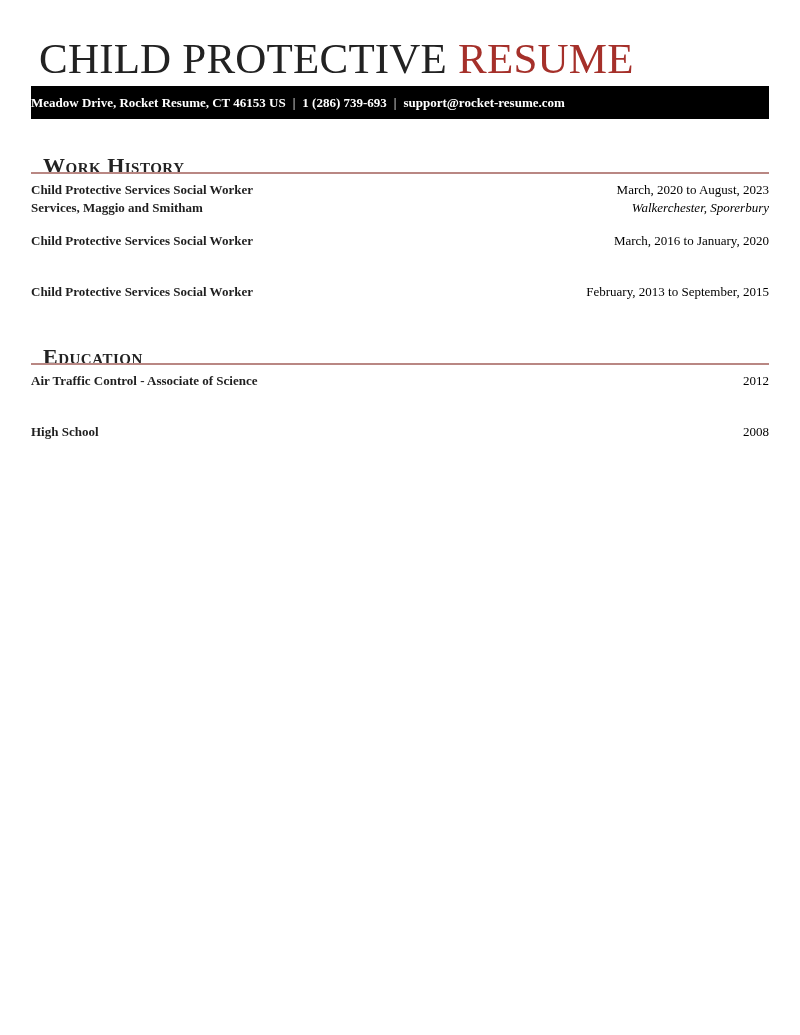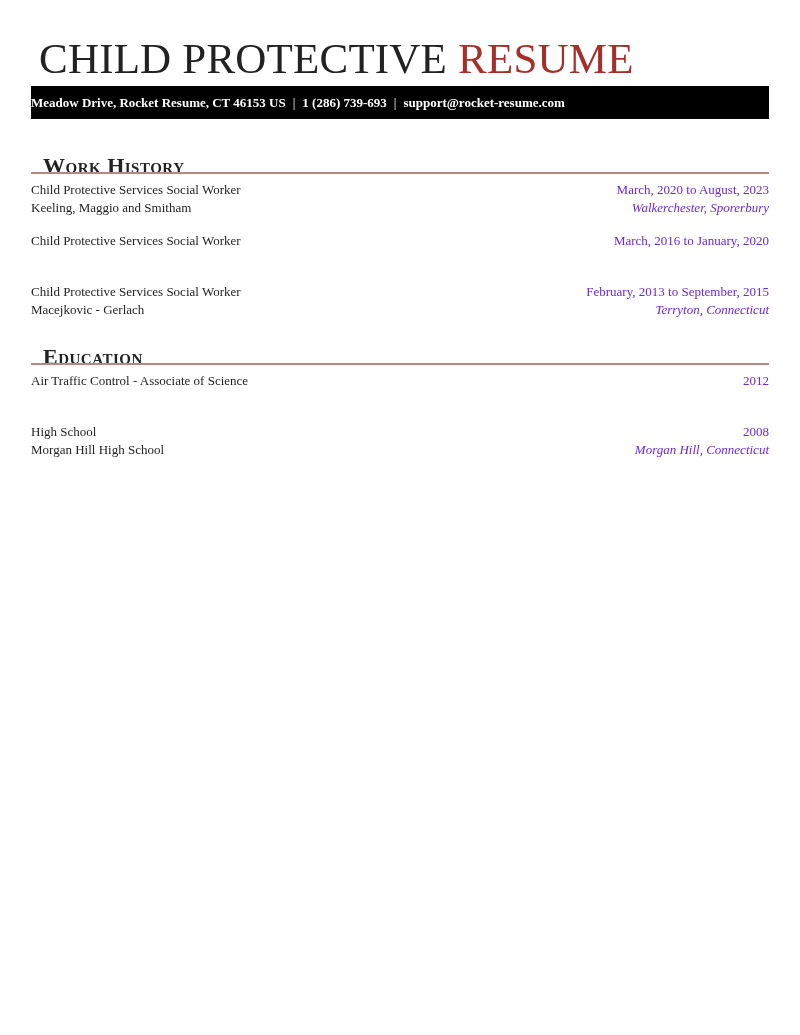--- a/index.html
+++ b/index.html
@@ -86,28 +86,28 @@
       left: 0;
       width: 738px;
       height: 18px;
       line-height: 18px;
     }
     .entry .row.r1 { top: 0; }
     .entry .row.r2 { top: 18px; }
     .entry .left {
       position: absolute;
       left: 0;
-      font-weight: normal;
+      font-weight: bold;
       color: #1f1f1f;
       white-space: nowrap;
     }
     .entry .right {
       position: absolute;
       right: 0;
-      color: #6d28d9;
+      color: #000000;
       white-space: nowrap;
     }
     .entry .right.italic {
       font-style: italic;
     }
   </style>
 </head>
 <body>
 
 <div class="page">
@@ -120,57 +120,49 @@
 
   <h2 class="section-title" style="top:141px;">Work History</h2>
   <div class="rule" style="top:172px;"></div>
 
   <div class="entry" style="top:181px;">
     <div class="row r1">
       <span class="left">Child Protective Services Social Worker</span>
       <span class="right">March, 2020 to August, 2023</span>
     </div>
     <div class="row r2">
-      <span class="left">Keeling, Maggio and Smitham</span>
+      <span class="left">Services, Maggio and Smitham</span>
       <span class="right italic">Walkerchester, Sporerbury</span>
     </div>
   </div>
 
   <div class="entry" style="top:232px;">
     <div class="row r1">
       <span class="left">Child Protective Services Social Worker</span>
       <span class="right">March, 2016 to January, 2020</span>
     </div>
   </div>
 
   <div class="entry" style="top:283px;">
     <div class="row r1">
       <span class="left">Child Protective Services Social Worker</span>
       <span class="right">February, 2013 to September, 2015</span>
-    </div>
-    <div class="row r2">
-      <span class="left">Macejkovic - Gerlach</span>
-      <span class="right italic">Terryton, Connecticut</span>
     </div>
   </div>
 
   <h2 class="section-title" style="top:332px;">Education</h2>
   <div class="rule" style="top:363px;"></div>
 
   <div class="entry" style="top:372px;">
     <div class="row r1">
       <span class="left">Air Traffic Control - Associate of Science</span>
       <span class="right">2012</span>
     </div>
   </div>
 
   <div class="entry" style="top:423px;">
     <div class="row r1">
       <span class="left">High School</span>
       <span class="right">2008</span>
     </div>
-    <div class="row r2">
-      <span class="left">Morgan Hill High School</span>
-      <span class="right italic">Morgan Hill, Connecticut</span>
-    </div>
   </div>
 
 </div>
 
 </body></html>

